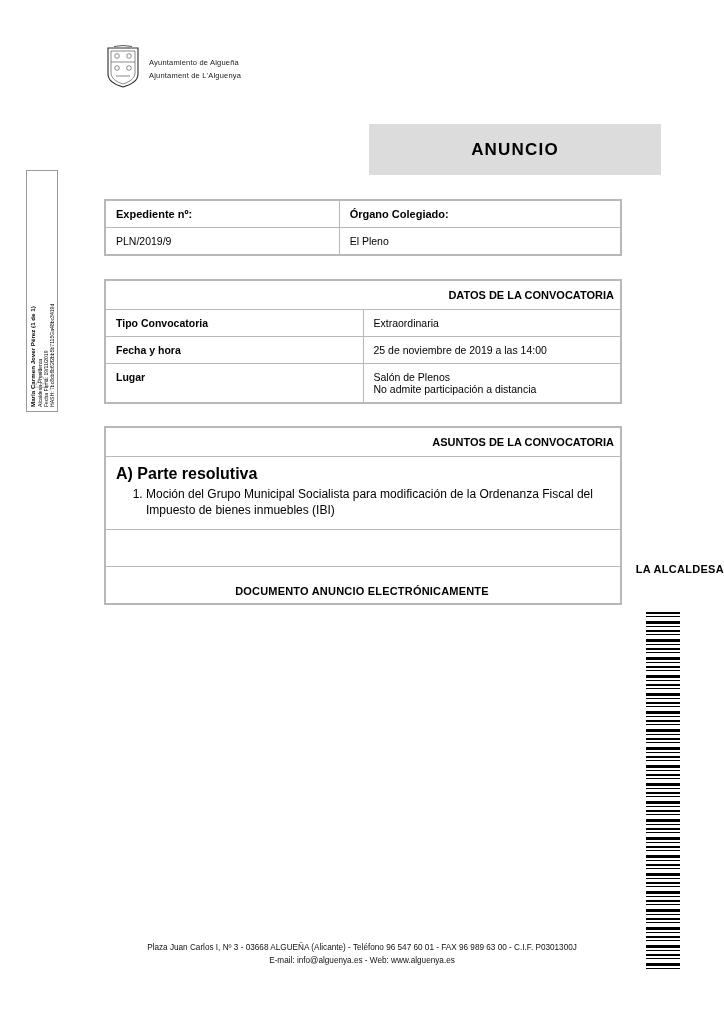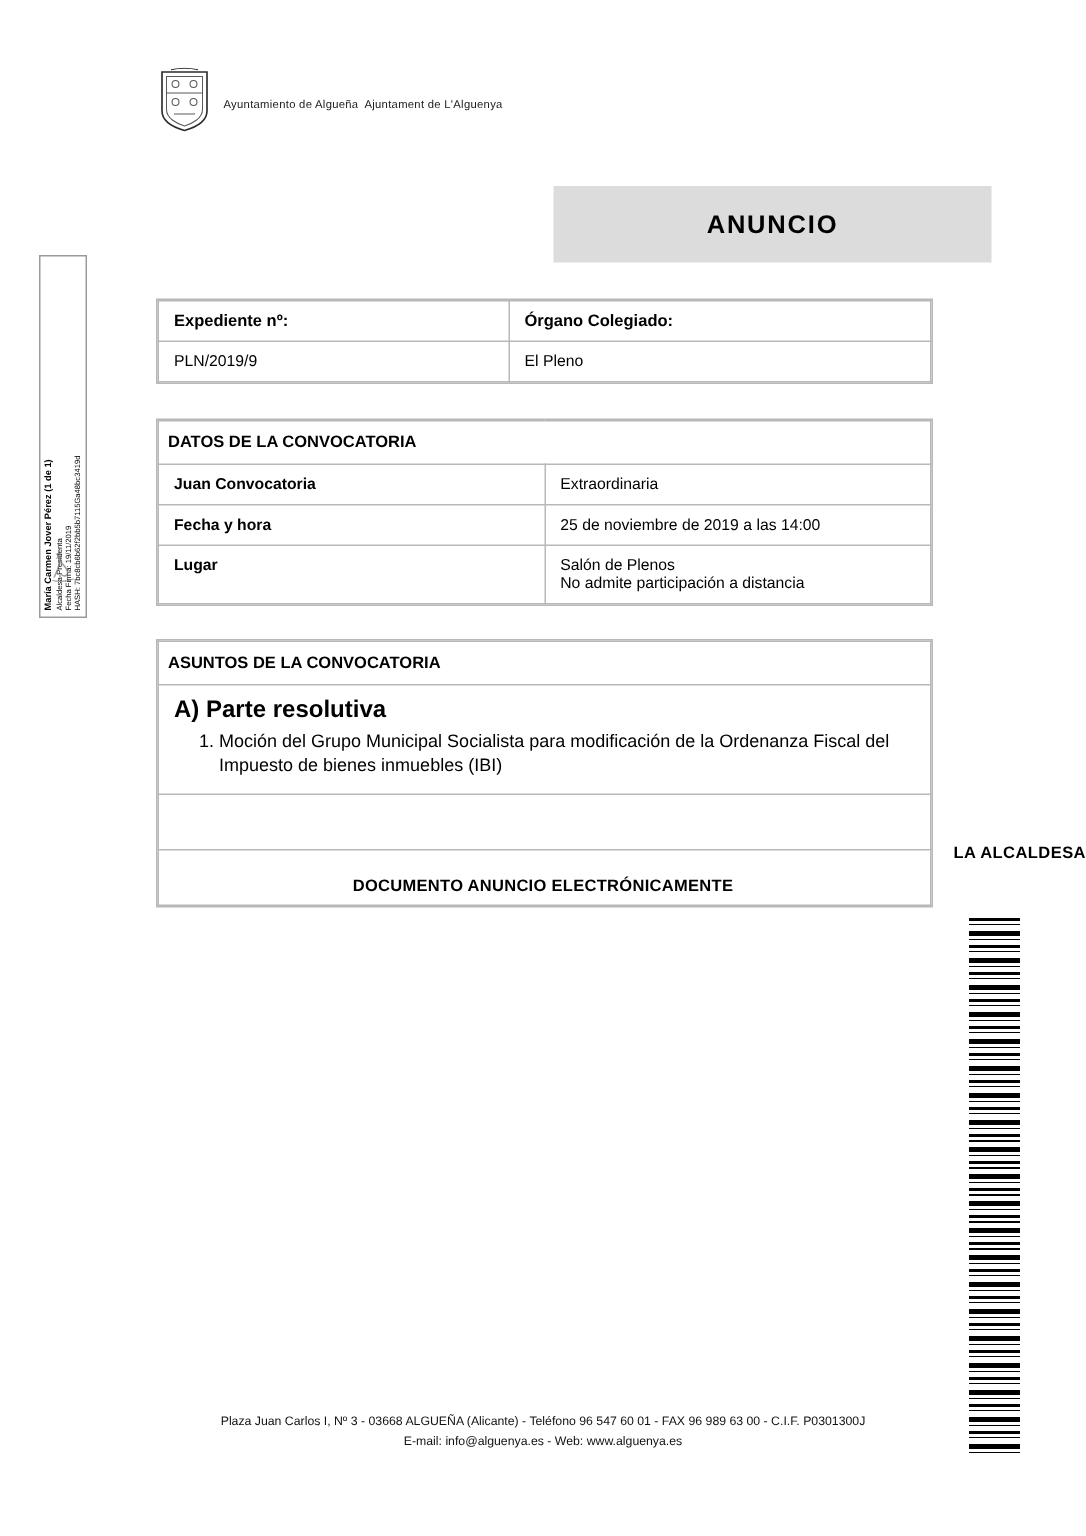--- a/index.html
+++ b/index.html
@@ -29,21 +29,21 @@
     display: flex;
     align-items: center;
     gap: 7px;
   }
   .crest {
     width: 38px;
     height: 44px;
   }
   .logo-text {
     display: flex;
-    flex-direction: row;
+    flex-direction: column;
     justify-content: center;
     gap: 4px;
     padding-top: 4px;
   }
   .logo-line {
     font-size: 7.5px;
     letter-spacing: .2px;
     color: #1a1a1a;
     white-space: nowrap;
   }
@@ -136,21 +136,21 @@
     padding: 7px 10px;
     font-size: 10.5px;
     vertical-align: top;
   }
   .tbl td.head {
     font-weight: bold;
     font-size: 11px;
     margin-left: 47px;
   }
   .tbl td.center-head {
-    text-align: left;
+    text-align: right;
     font-weight: bold;
     font-size: 11px;
     padding: 8px 6px;
   }
   .col-a { width: 45%; }
   .col-b { width: 55%; }
 
   .t-expediente { top: 199px; }
   .t-datos { top: 279px; }
   .t-asuntos { top: 426px; }
@@ -309,21 +309,21 @@
       </table>
   </div>
 
   <div class="tbl t-datos">
     <table>
       <tbody>
           <tr>
         <td class="center-head" colspan="2">DATOS DE LA CONVOCATORIA</td>
       </tr>
       <tr>
-        <td class="label">Juan Convocatoria</td>
+        <td class="label">Tipo Convocatoria</td>
         <td>Extraordinaria</td>
       </tr>
       <tr>
         <td class="label">Fecha y hora</td>
         <td>25 de noviembre de 2019 a las 14:00</td>
       </tr>
       <tr>
         <td class="label">Lugar</td>
         <td style="white-space: pre-line;">Salón de Plenos
 No admite participación a distancia</td>

